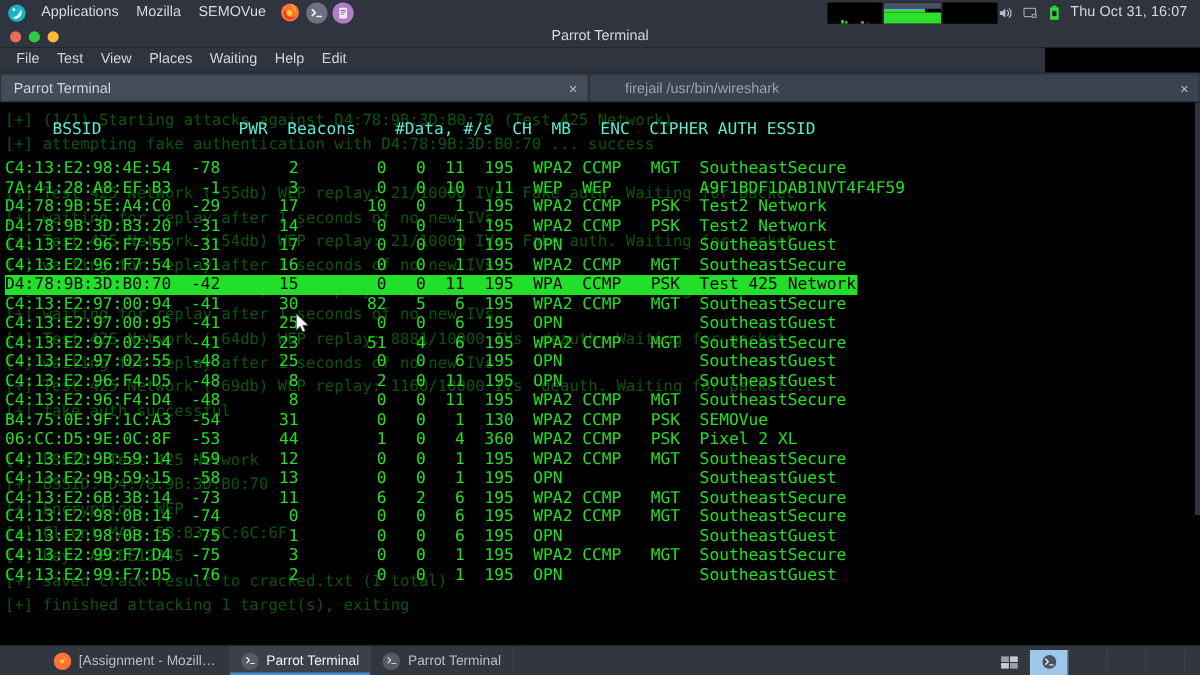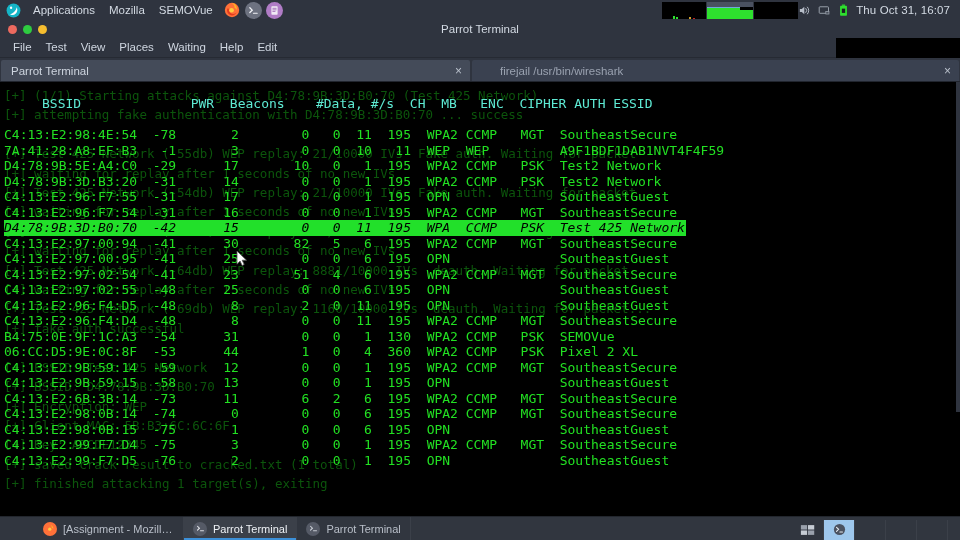--- a/index.html
+++ b/index.html
@@ -88,21 +88,21 @@
     position:absolute; left:4px; top:4px; right:0;
     color:#0d5a0d; white-space:pre; font-size:12.5px; line-height:19.4px;
     opacity:.95; pointer-events:none;
   }
   #fg{
     position:absolute; left:4px; top:0px; right:0;
     white-space:pre; color:#22e022;
   }
   .trow{ height:15.5px; white-space:pre; }
   .thead{ color:#5eead4;margin-left:38px; }
-  .trow.hl{ background:#22e02a; color:#000; display:inline-block; padding-right:1px;font-style:italic;}
+  .trow.hl{ background:#22e02a; color:#000; display:inline-block; padding-right:1px;}
   #prompt{
     position:absolute; left:4px; top:402px; white-space:pre;
     font-family:"DejaVu Sans Mono","Liberation Mono",monospace; font-size:13px;
     line-height:15.5px;
   }
   .c-red{ color:#cc0f0f; } .c-grn{ color:#22e022; } .c-yel{ color:#c7c72a; }
   .c-blu{ color:#3b8ee0; }
   #mouse{ position:absolute; left:236px; top:250px; pointer-events:none; }
 
   

